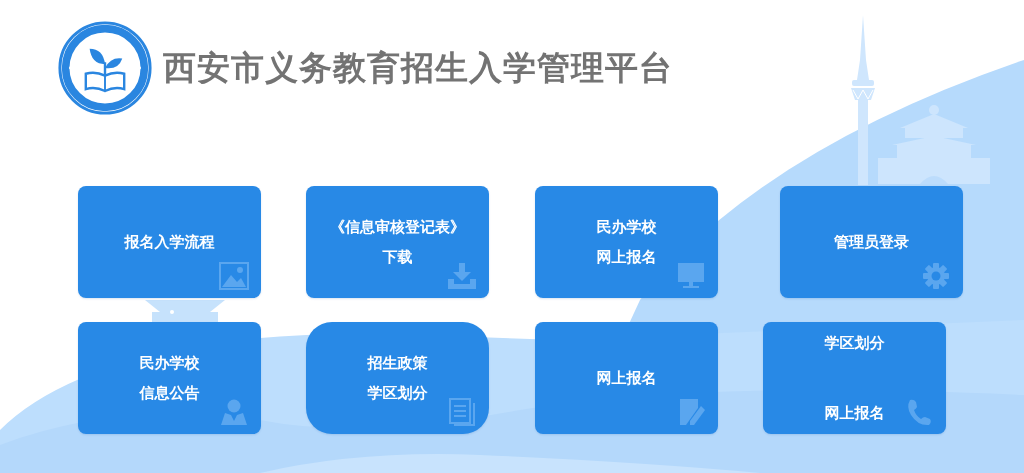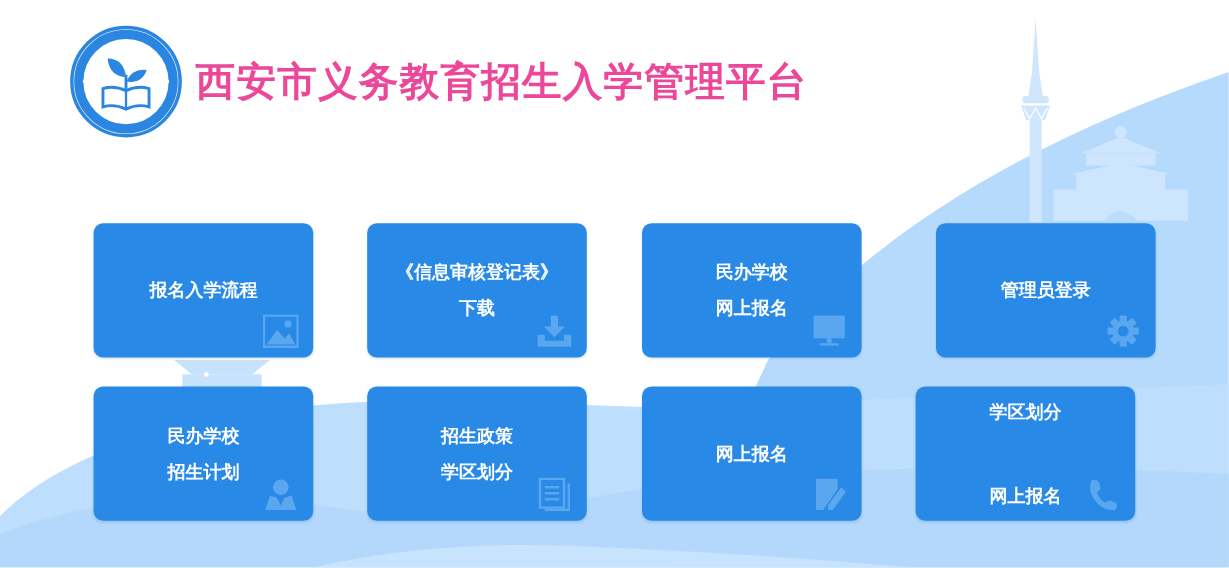--- a/index.html
+++ b/index.html
@@ -5,21 +5,21 @@
   html, body { margin:0; padding:0; }
   body {
     width:1024px; height:473px; overflow:hidden; position:relative;
     background:#ffffff;
     font-family:"DejaVu Sans", "Liberation Sans", sans-serif;
   }
   .bg { position:absolute; left:0; top:0; width:1024px; height:473px; z-index:0; }
   .header { position:absolute; left:57px; top:18px; height:100px; display:flex; align-items:center; z-index:2; }
   .logo { width:96px; height:96px; }
   .title {
-    margin-left:10px; color:#ec4899; font-size:33px; font-weight:bold; letter-spacing:1px;
+    margin-left:10px; color:#737373; font-size:33px; font-weight:bold; letter-spacing:1px;
     white-space:nowrap;
   }
   .card {
     position:absolute; width:183px; height:112px; background:#2889e6; border-radius:8px;
     color:#ffffff; display:flex; flex-direction:column; align-items:center; justify-content:center;
     z-index:2; cursor:pointer; box-shadow:0 1px 2px rgba(20,90,170,0.15);
   }
   .card .line { font-size:15px; font-weight:bold; line-height:30px; white-space:nowrap; }
   .card .icon { position:absolute; right:12px; bottom:8px; width:30px; height:28px; opacity:1; }
 </style>
@@ -117,28 +117,28 @@
       <rect x="-3" y="-13" width="6" height="26" rx="1" transform="rotate(90)"></rect>
       <rect x="-3" y="-13" width="6" height="26" rx="1" transform="rotate(135)"></rect>
       <circle r="9"></circle>
       <circle r="4.5" fill="#2889e6"></circle>
     </g>
   </svg>
 </div>
 
 <div class="card" style="left:78px; top:322px;">
   <div class="line">民办学校</div>
-  <div class="line">招生计划</div>
+  <div class="line">信息公告</div>
   <svg class="icon" viewBox="0 0 30 28">
     <circle cx="15" cy="8" r="6.5" fill="#5aa6ef"></circle>
     <path d="M2 27 L6 15 L12 17 L15 23 L18 17 L24 15 L28 27 Z" fill="#5aa6ef"></path>
   </svg>
 </div>
 
-<div class="card" style="left:306px; top:322px;">
+<div class="card" style="left:306px; top:322px;border-radius:26px;">
   <div class="line">招生政策</div>
   <div class="line">学区划分</div>
   <svg class="icon" viewBox="0 0 30 28">
     <rect x="3" y="1" width="20" height="24" fill="none" stroke="#5aa6ef" stroke-width="2"></rect>
     <path d="M7 27 L27 27 L27 5" fill="none" stroke="#5aa6ef" stroke-width="2"></path>
     <line x1="7" y1="8" x2="19" y2="8" stroke="#5aa6ef" stroke-width="2"></line>
     <line x1="7" y1="13" x2="19" y2="13" stroke="#5aa6ef" stroke-width="2"></line>
     <line x1="7" y1="18" x2="19" y2="18" stroke="#5aa6ef" stroke-width="2"></line>
   </svg>
 </div>

